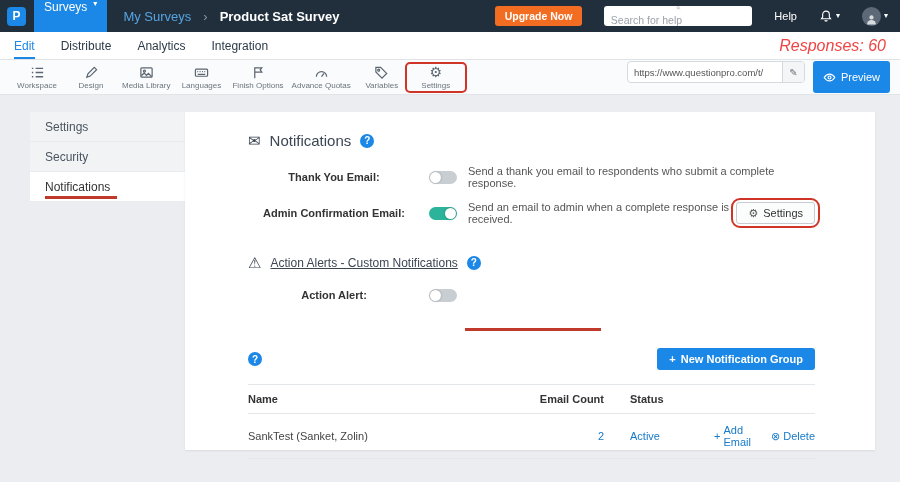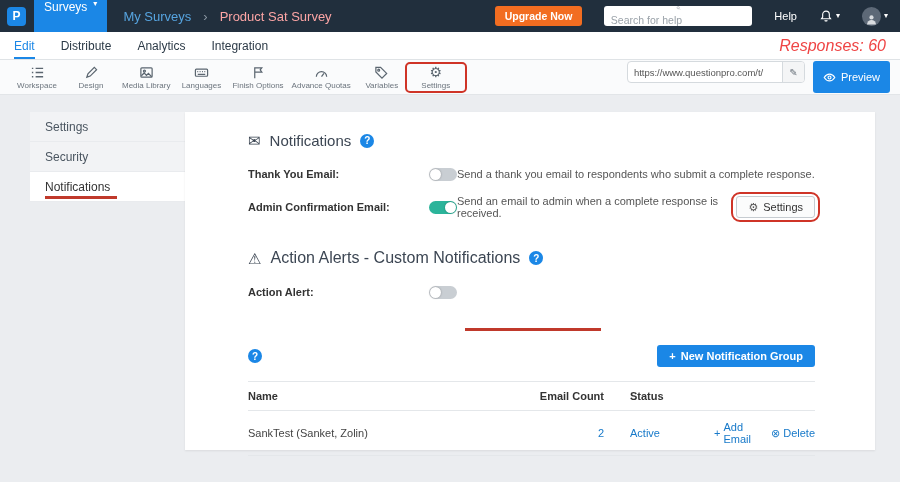--- a/index.html
+++ b/index.html
@@ -7,21 +7,21 @@
   .app { position:relative; width:900px; height:482px; background:#ebedf0; overflow:hidden; }
 
   
   .topbar { position:absolute; top:0; left:0; right:0; height:32px; background:#212f3d; display:flex; align-items:center; }
   .logo { width:19px; height:19px; margin-left:7px; border-radius:4px; background:#1b87e6; color:#fff; font-weight:bold; font-size:12px; display:flex; align-items:center; justify-content:center; cursor:pointer; }
   .surveys-btn { height:32px; margin-left:8px; padding:0 10px; background:#1b87e6; color:#fff; font-size:12px; display:flex; gap:6px; cursor:pointer; }
   .caret { font-size:8px; line-height:1; }
   .breadcrumb { margin-left:16px; display:flex; align-items:center; gap:12px; font-size:13px; }
   .bc-parent { color:#56a4e0; cursor:pointer; }
   .bc-sep { color:#8b97a3; }
-  .bc-current { color:#fca5a5; font-weight:normal;text-align:right; }
+  .bc-current { color:#ffffff; font-weight:bold;text-align:right; }
   .topbar-right { margin-left:auto; display:flex; align-items:center; gap:22px; margin-right:12px; }
   .upgrade-btn { background:#f26d21; color:#fff; font-size:10.5px; font-weight:bold; padding:4px 10px; border-radius:3px; cursor:pointer; white-space:nowrap; }
   .searchbox { width:148px; height:20px; background:#fff; border-radius:3px; display:flex; align-items:center; padding:0 6px; gap:4px;flex-direction:column; }
   .searchbox input { border:none; outline:none; flex:1; min-width:0; font-size:10.5px; font-family:inherit; color:#333; background:transparent; }
   .searchbox input::placeholder { color:#9aa2a9; }
   .help-label { color:#fff; font-size:11px; cursor:pointer; }
   .icon-wrap { display:flex; align-items:center; gap:3px; color:#fff; cursor:pointer; }
   .avatar { width:19px; height:19px; border-radius:50%; background:#5d6977; display:flex; align-items:flex-end; justify-content:center; overflow:hidden; }
 
   
@@ -48,32 +48,32 @@
   .sidebar { position:absolute; left:30px; top:112px; width:155px; }
   .side-item { height:30px; display:flex; align-items:center; padding-left:15px; font-size:12px; color:#4a5560; background:#f2f3f5; border-bottom:1px solid #e9ebee; cursor:pointer; position:relative; }
   .side-item.active { background:#fff; color:#333; }
   .side-underline { position:absolute; left:15px; bottom:2px; width:72px; height:3px; background:#c0392b; pointer-events:none; }
 
   
   .card { position:absolute; left:185px; top:112px; width:690px; height:338px; background:#fff; box-shadow:0 1px 2px rgba(0,0,0,.08); padding:20px 60px 0 63px; }
   .section-head { display:flex; align-items:center; gap:9px; color:#3c4653; }
   .sh-icon { font-size:15px; line-height:1; }
   .sh-title { font-size:15px; }
-  .sh-title.sm { font-size:16px; }
+  .sh-title.sm { font-size:12px;text-decoration:underline; }
   .help-badge { width:14px; height:14px; border-radius:50%; background:#1b87e6; color:#fff; font-size:10px; font-weight:bold; display:flex; align-items:center; justify-content:center; cursor:pointer; flex-shrink:0; }
 
   .toggle-row { display:flex; align-items:center; margin-top:16px; min-height:18px; }
   .toggle-row.second { margin-top:12px; }
-  .row-label { width:172px; flex-shrink:0; text-align:left; font-size:11px; font-weight:bold; color:#333; position:relative; }
+  .row-label { width:172px; flex-shrink:0; text-align:center; font-size:11px; font-weight:bold; color:#333; position:relative; }
   .label-underline { position:absolute; right:0; bottom:-4px; width:138px; height:2.5px; background:#c0392b; pointer-events:none; }
   .toggle { margin-left:9px; width:28px; height:13px; border-radius:7px; background:#c9ced3; position:relative; flex-shrink:0; cursor:pointer; }
   .toggle::after { content:""; position:absolute; width:11px; height:11px; border-radius:50%; background:#fff; top:1px; left:1px; box-shadow:0 0 2px rgba(0,0,0,.35); }
   .toggle.on { background:#2bb49a; }
   .toggle.on::after { left:auto; right:1px; }
-  .row-desc { font-size:11px; color:#555; }
+  .row-desc { margin-left:11px; font-size:11px; color:#555; }
   .settings-btn { margin-left:auto; position:relative; display:flex; align-items:center; gap:5px; border:1px solid #c6ccd1; border-radius:3px; background:#fbfcfc; padding:4px 11px; font-size:11px; color:#333; cursor:pointer; }
   .settings-btn .gear-sm { font-size:11px; color:#555; line-height:1; }
   .settings-btn .annotation-box { inset:-5px -6px; border-radius:9px; }
 
   .alerts-head { margin-top:30px; }
   .groups-row { margin-top:44px; display:flex; align-items:center; }
   .groups-row .section-head { flex:0 0 auto; }
   .new-group-btn { margin-left:auto; background:#1b87e6; color:#fff; font-size:11px; font-weight:bold; border-radius:3px; padding:5px 12px; display:flex; align-items:center; gap:5px; cursor:pointer; }
 
   .table { margin-top:14px; }

